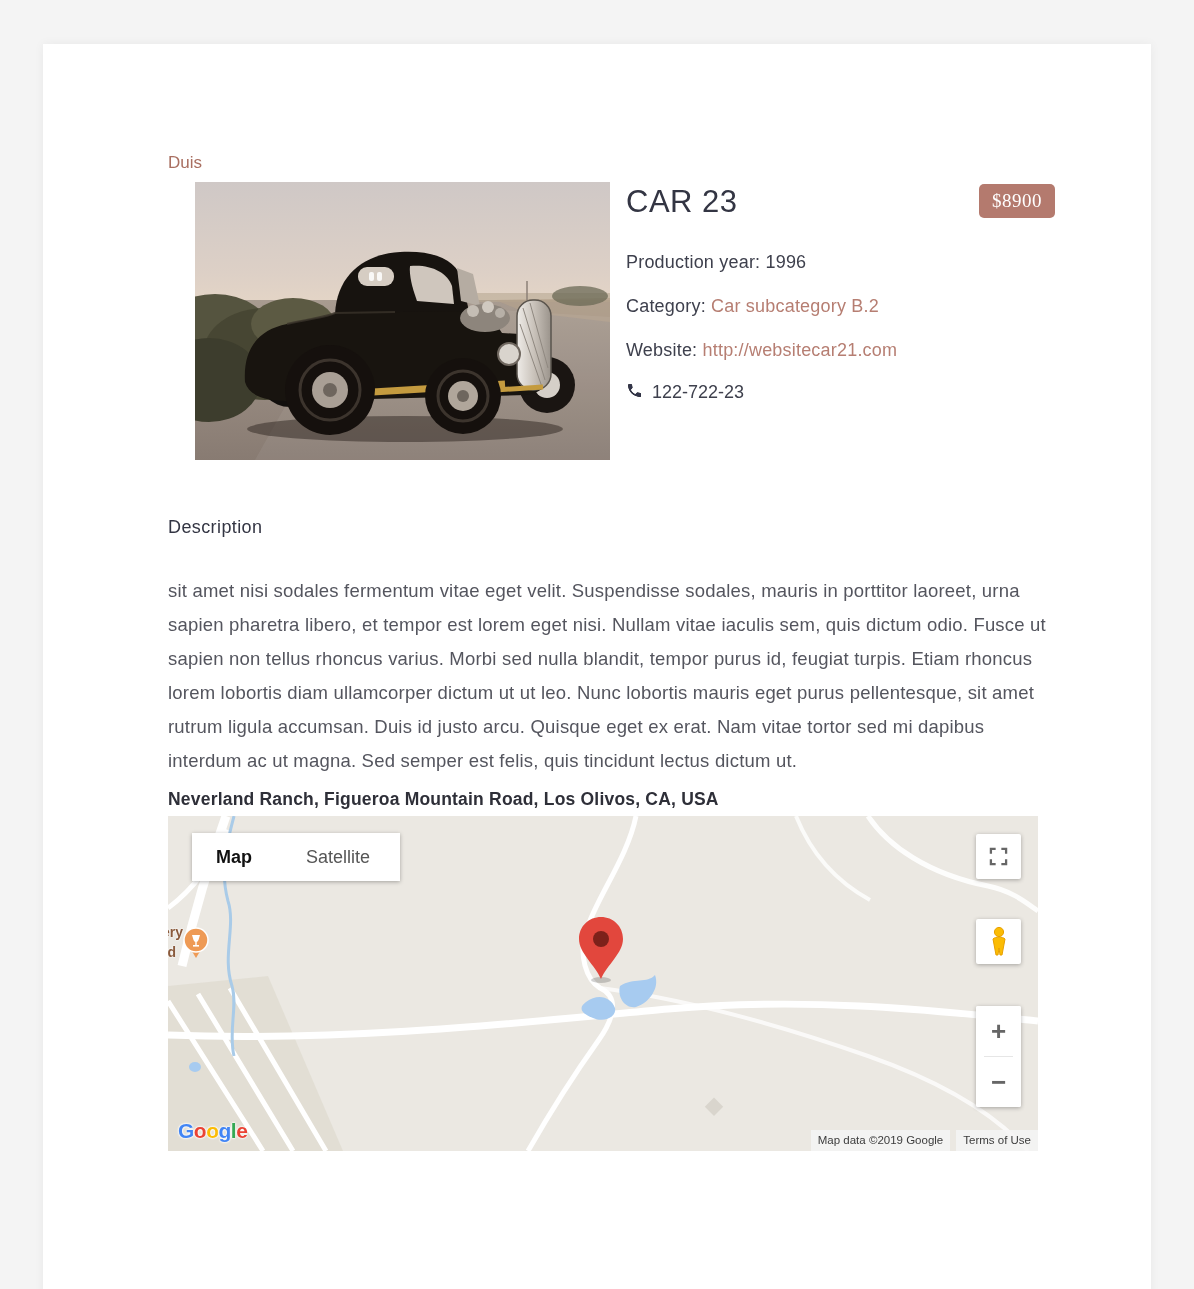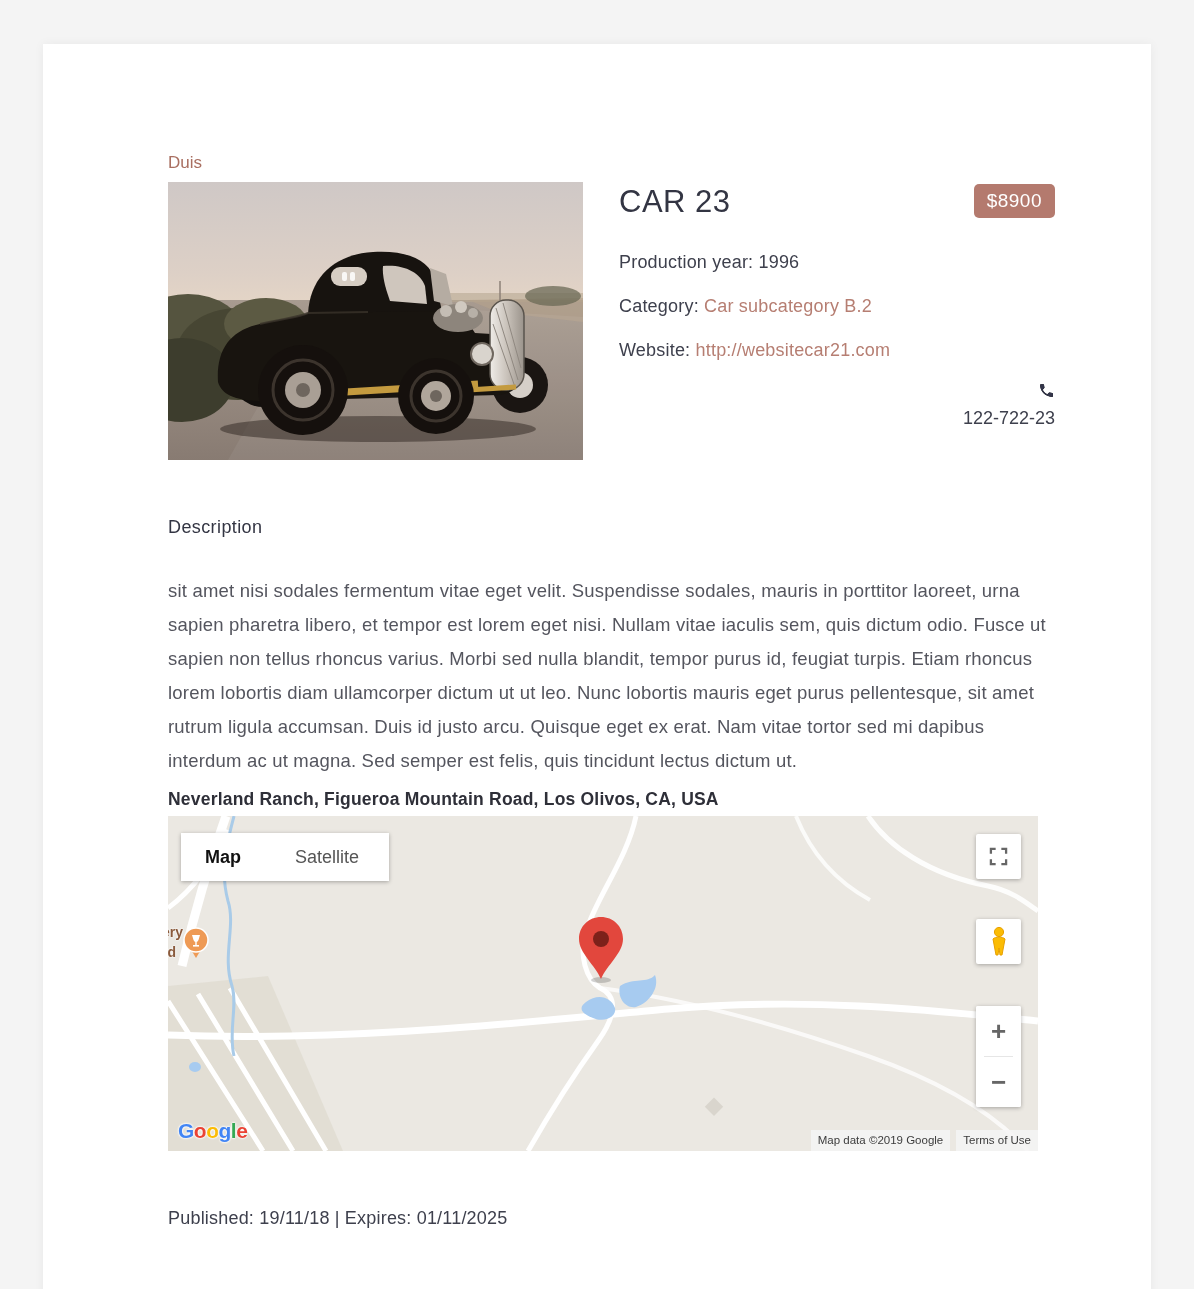--- a/index.html
+++ b/index.html
@@ -12,58 +12,58 @@
   .card {
     position:absolute; left:43px; top:44px; width:1108px; height:1300px;
     background:#ffffff; box-shadow:0 0 10px rgba(0,0,0,0.05);
   }
   .content { padding:109px 96px 40px 125px; }
 
   a.edit-link {
     color:#a96f61; text-decoration:none; font-size:17px; line-height:20px;
     display:inline-block; margin-bottom:9px; cursor:pointer;
   }
-  .top-row { display:flex; gap:36px; }
+  .top-row { display:flex; gap:16px;margin-left:27px; }
   .photo-wrap { width:415px; height:278px; flex:0 0 415px; overflow:hidden; }
   .info-col { flex:1; position:relative; padding-top:2px; }
   .title-row { display:flex; justify-content:space-between; align-items:flex-start; }
   h1.listing-title {
     font-size:31px; font-weight:500; color:#333543; letter-spacing:0.5px; line-height:36px;
   }
   .price-badge {
     background:#b47a6e; color:#ffffff; font-size:19px; letter-spacing:0.5px;
-    padding:6px 13px; border-radius:5px; line-height:22px;
+    padding:6px 13px; border-radius:5px; line-height:22px;font-family:Liberation Serif, serif;
   }
   .details { margin-top:32px; }
   .detail-row { font-size:18px; line-height:20px; margin-bottom:24px; color:#3e404d; letter-spacing:0.2px; }
   .detail-row .lbl { color:#3e404d; }
   .detail-row .val { color:#3e404d; }
   .detail-row a.val-link { color:#b67e72; text-decoration:none; cursor:pointer; }
-  .phone-row { display:flex; align-items:flex-end; gap:9px; font-size:18px; color:#3e404d; margin-top:-2px;flex-direction:column; }
+  .phone-row { display:flex; align-items:flex-start; gap:9px; font-size:18px; color:#3e404d; margin-top:-2px; }
   .phone-row svg { display:block; }
 
   h2.desc-heading {
     margin-top:57px; font-size:18px; font-weight:500; color:#333543; letter-spacing:0.4px;
   }
   p.desc-text {
     margin-top:36px; font-size:18.5px; line-height:34px; color:#54555e; letter-spacing:0.2px;
     width:887px;
   }
   p.address-line {
     margin-top:11px; font-size:17.5px; font-weight:700; color:#2e2f38; letter-spacing:0.2px;
   }
 
   
   .map {
     position:relative; margin-top:6px; width:870px; height:335px;
     background:#ebe8e2; overflow:hidden;
   }
   .map svg.map-art { position:absolute; left:0; top:0; }
   .map-type-bar {
-    position:absolute; left:13px; top:17px; display:flex;
+    position:absolute; left:24px; top:17px; display:flex;
     box-shadow:0 1px 4px rgba(0,0,0,0.3); background:#fff; cursor:pointer;
   }
   .map-type-bar .mt-btn {
     height:48px; display:flex; align-items:center; background:#fff; border:none;
     font-family:"Liberation Sans", sans-serif; font-size:18px; cursor:pointer;
   }
   .mt-map { padding:0 24px; font-weight:700; color:#111; }
   .mt-sat { padding:0 30px; font-weight:400; color:#565656; border-left:1px solid #ececec; }
 
   .ctrl-btn {
@@ -281,16 +281,15 @@
       </div>
 
       <div class="google-logo" id="google-logo"><span style="color: rgb(66, 133, 244);">G</span><span style="color: rgb(234, 67, 53);">o</span><span style="color: rgb(251, 188, 5);">o</span><span style="color: rgb(66, 133, 244);">g</span><span style="color: rgb(52, 168, 83);">l</span><span style="color: rgb(234, 67, 53);">e</span></div>
 
       <div class="attribution">
         <span class="attr-chip">Map data ©2019 Google</span>
         <a class="attr-chip attr-terms">Terms of Use</a>
       </div>
     </div>
 
-    <p class="published-line">Published: 19/11/18 | Expires: 01/11/2025</p>
 
   </div>
 </div>
 
 </body></html>

